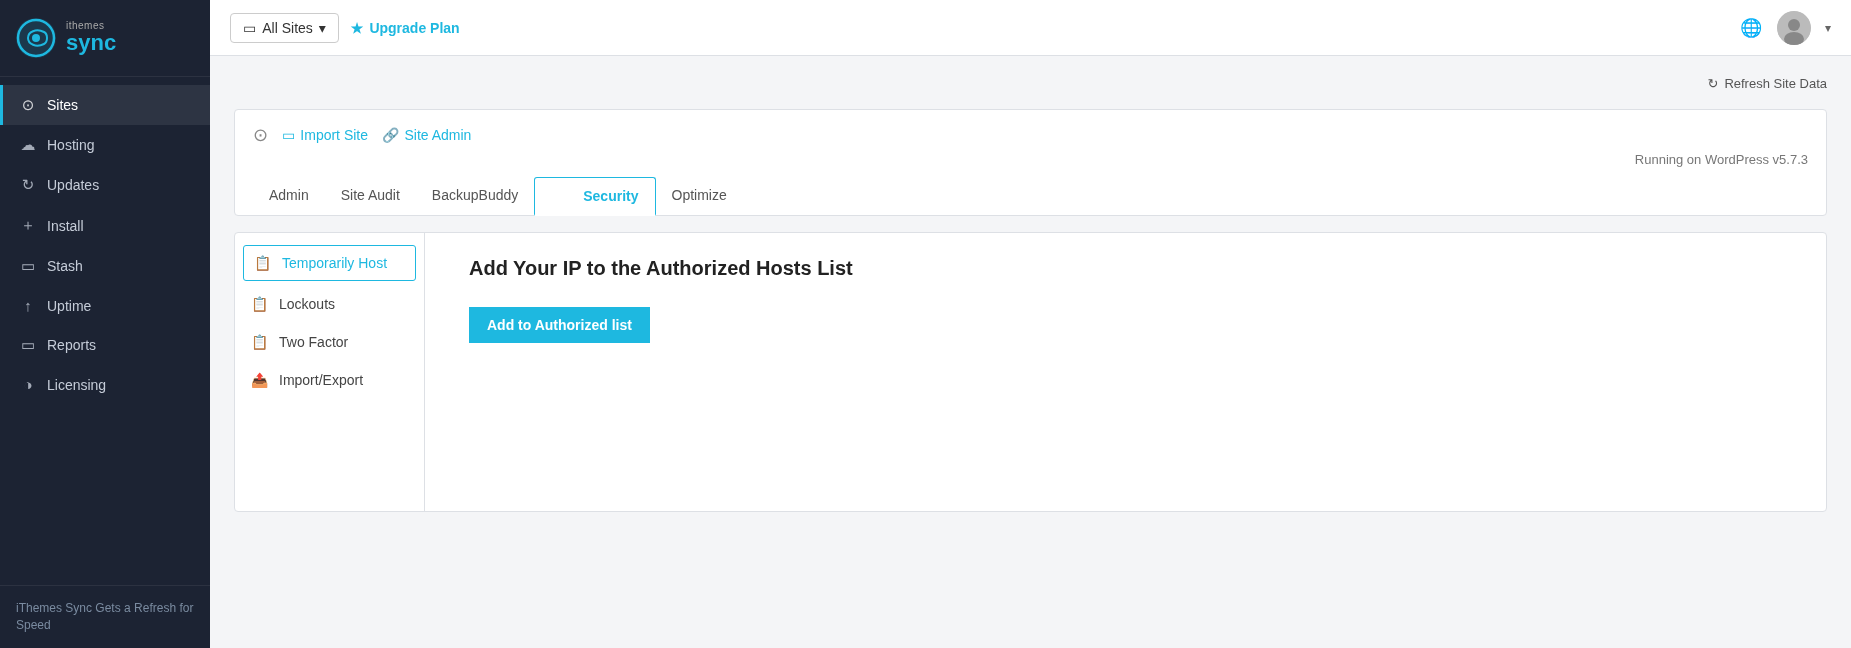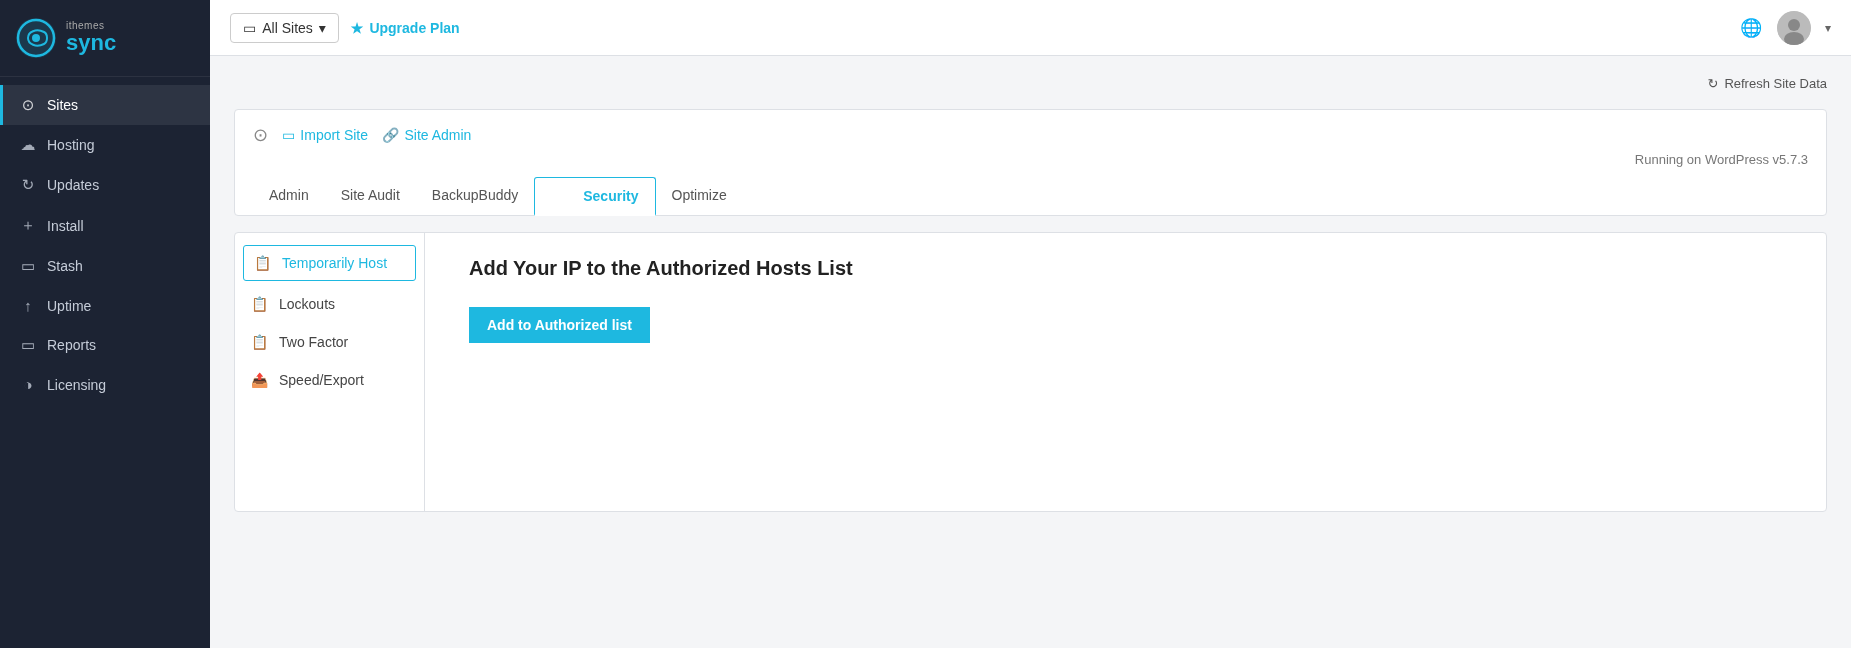--- a/index.html
+++ b/index.html
@@ -312,20 +312,23 @@
     </div>
     <div class="nav-item">
       <span class="nav-icon">▭</span>
       <span>Reports</span>
     </div>
     <div class="nav-item">
       <span class="nav-icon">◑</span>
       <span>Licensing</span>
     </div>
   </nav>
+  <div class="sidebar-footer">
+    <span>iThemes Sync Gets a Refresh for Speed</span>
+  </div>
 </aside>
 
 <main class="main">
 
   <header class="topbar">
     <div class="topbar-left">
       <button class="all-sites-btn">
         <span>▭</span>
         <span>All Sites</span>
         <span>▾</span>
@@ -400,21 +403,21 @@
           <div class="sec-nav-item">
             <span class="sec-nav-icon">📋</span>
             <span>Lockouts</span>
           </div>
           <div class="sec-nav-item">
             <span class="sec-nav-icon">📋</span>
             <span>Two Factor</span>
           </div>
           <div class="sec-nav-item">
             <span class="sec-nav-icon">📤</span>
-            <span>Speed/Export</span>
+            <span>Import/Export</span>
           </div>
         </div>
 
         <div class="security-content">
           <h2 class="sec-title">Add Your IP to the Authorized Hosts List</h2>
           <button class="add-btn">
             <span>Add to Authorized list</span>
           </button>
         </div>
       </div>

